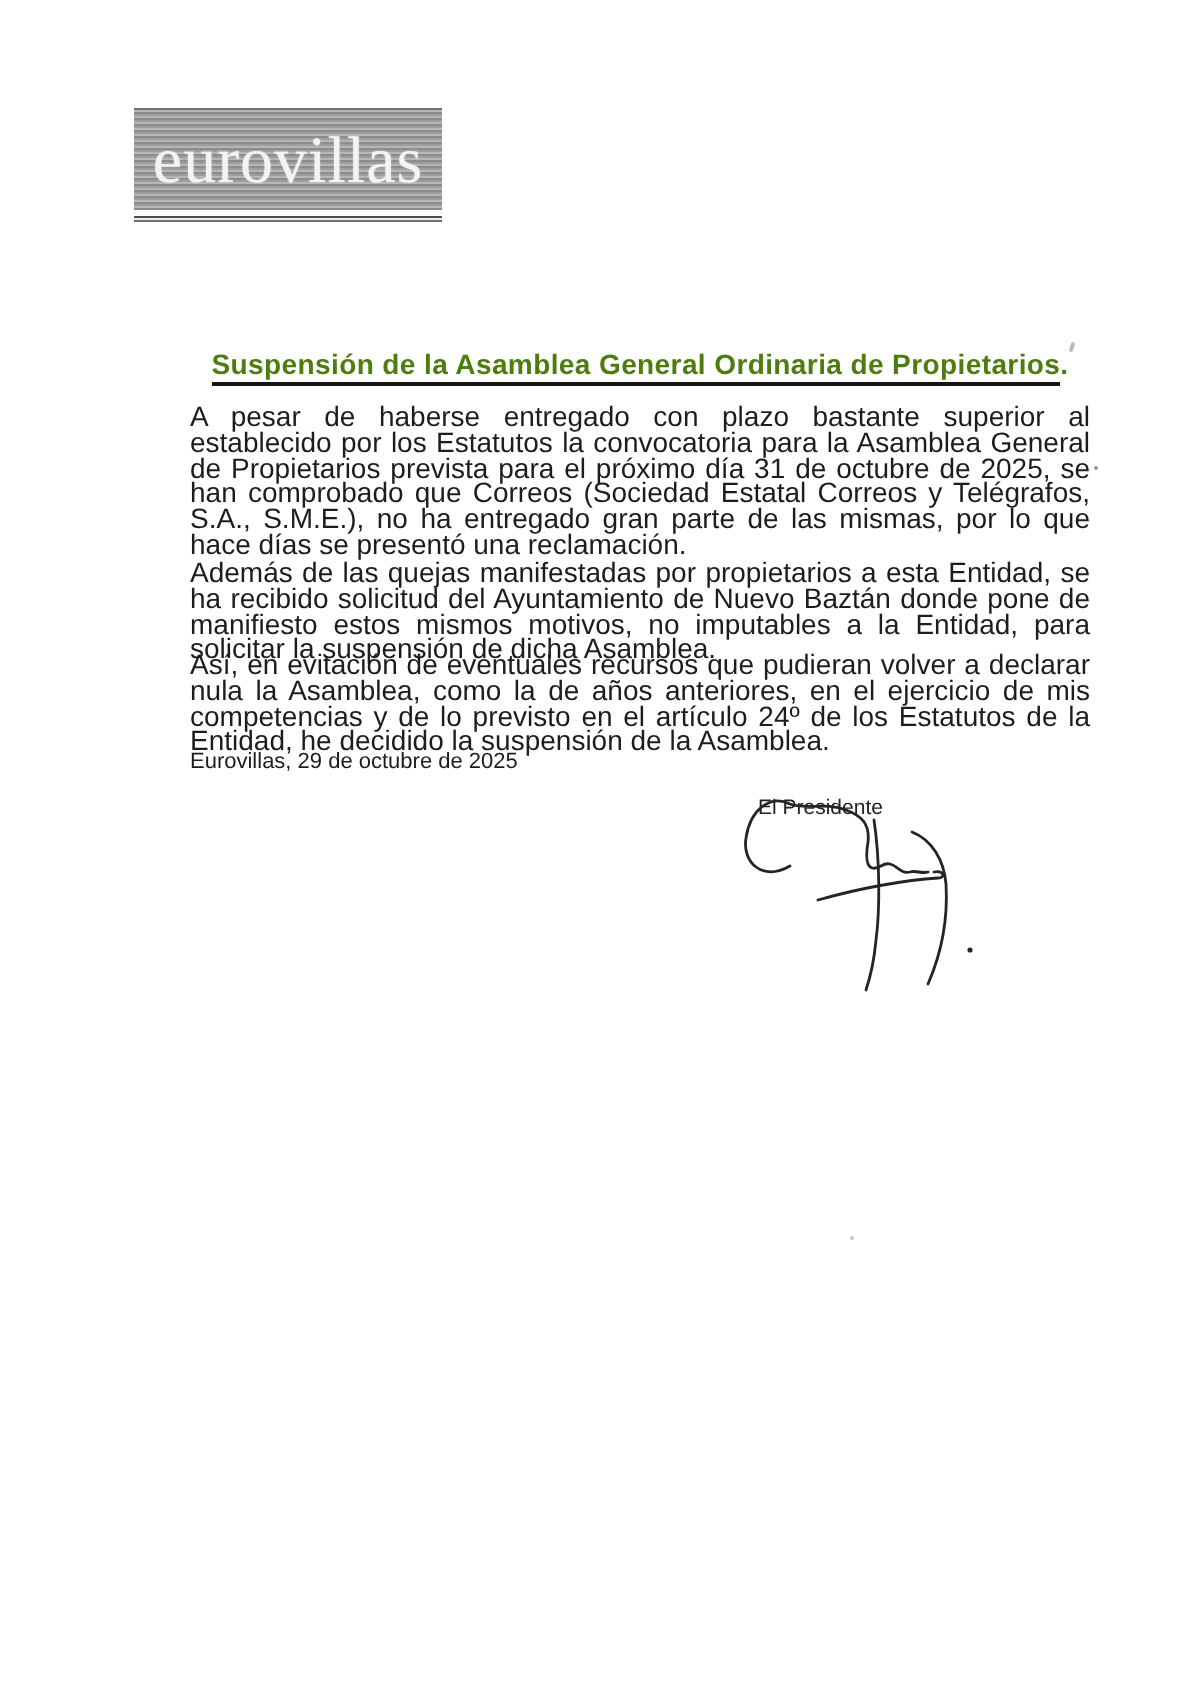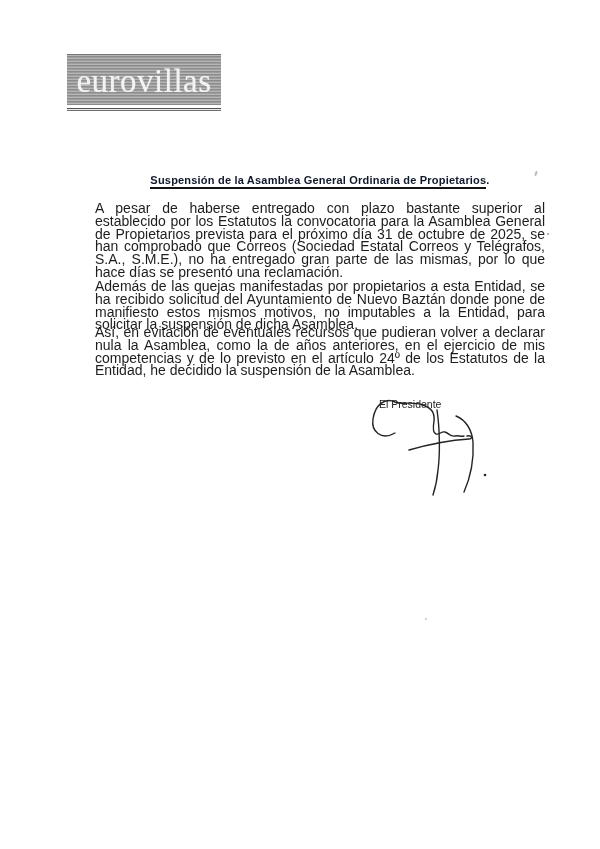--- a/index.html
+++ b/index.html
@@ -33,22 +33,22 @@
   }
 
   
   .heading {
     position:absolute; left:95px; top:149px; width:450px;
     text-align:center; font-weight:bold; font-size:12.5px; letter-spacing:0.2px;
     color:#161616;
   }
   .title {
     position:absolute; left:75px; top:174px; width:490px;
-    text-align:center; font-weight:bold; font-size:11px; letter-spacing:0.2px;
-    color:#0f172a;
+    text-align:center; font-weight:bold; font-size:14px; letter-spacing:0.2px;
+    color:#4d7c0f;
   }
   .title .u { border-bottom:2px solid #141414; padding-bottom:1px; }
   .para {
     position:absolute; left:95px; width:450px;
     font-size:14px; line-height:12.8px; text-align:justify;
     color:#1d1d1d;
   }
   .p1 { top:202px; }
   .p2 { top:280px; }
   .p3 { top:326px; }
@@ -79,20 +79,21 @@
   </div>
   <div class="logo-rule"></div>
 
 
   <div class="title"><span class="u">Suspensión de la Asamblea General Ordinaria de Propietarios</span><span>.</span></div>
 
   <div class="para p1">A pesar de haberse entregado con plazo bastante superior al establecido por los Estatutos la convocatoria para la Asamblea General de Propietarios prevista para el próximo día 31 de octubre de 2025, se han comprobado que Correos (Sociedad Estatal Correos y Telégrafos, S.A., S.M.E.), no ha entregado gran parte de las mismas, por lo que hace días se presentó una reclamación.</div>
   <div class="para p2">Además de las quejas manifestadas por propietarios a esta Entidad, se ha recibido solicitud del Ayuntamiento de Nuevo Baztán donde pone de manifiesto estos mismos motivos, no imputables a la Entidad, para solicitar la suspensión de dicha Asamblea.</div>
   <div class="para p3">Así, en evitación de eventuales recursos que pudieran volver a declarar nula la Asamblea, como la de años anteriores, en el ejercicio de mis competencias y de lo previsto en el artículo 24º de los Estatutos de la Entidad, he decidido la suspensión de la Asamblea.</div>
 
+  <div class="dateline">Eurovillas, 29 de octubre de 2025</div>
 
   <div class="sig-label">El Presidente</div>
 
   <svg class="sig-svg" width="150" height="105" viewBox="0 0 150 105" fill="none" stroke="#242424" stroke-width="1.4" stroke-linecap="round" stroke-linejoin="round">
     <path d="M 50 38 C 36 46, 26 36, 28 24 C 30 10, 40 2, 50 7 C 57 10, 68 6, 78 10 C 86 13, 90 17, 89 26 C 88 32, 88 38, 91 39 C 95 40, 96 36, 100 37 C 104 38, 105 42, 110 41 C 113 40, 116 42, 119 41"></path>
     <path d="M 64 55 C 85 49, 108 45, 124 44 C 128 44, 127 40, 122 41"></path>
     <path d="M 92 15 C 95 35, 95 60, 93 75 C 92 86, 90 94, 88 100"></path>
     <path d="M 111 21 C 121 25, 127 35, 128 47 C 129 64, 126 81, 119 97"></path>
     <circle cx="140" cy="80" r="1.3" fill="#242424" stroke="none"></circle>
   </svg>

